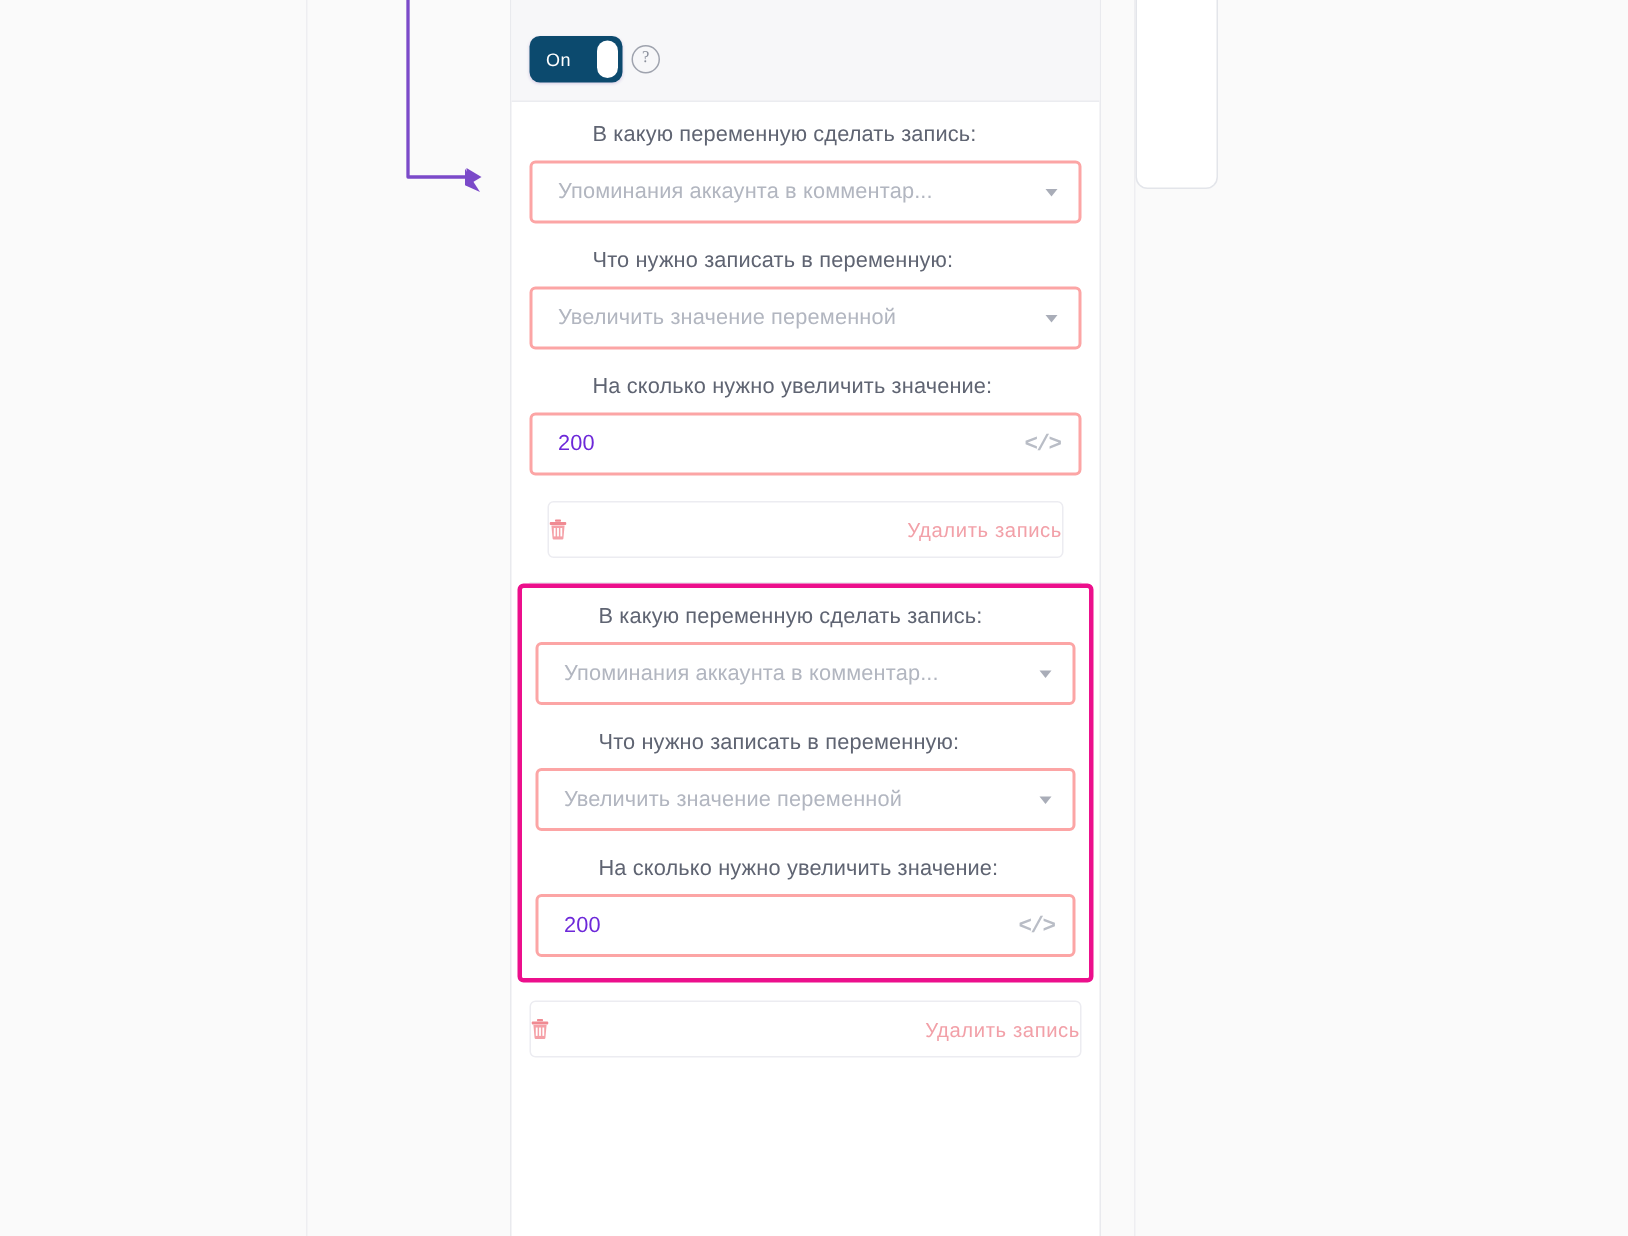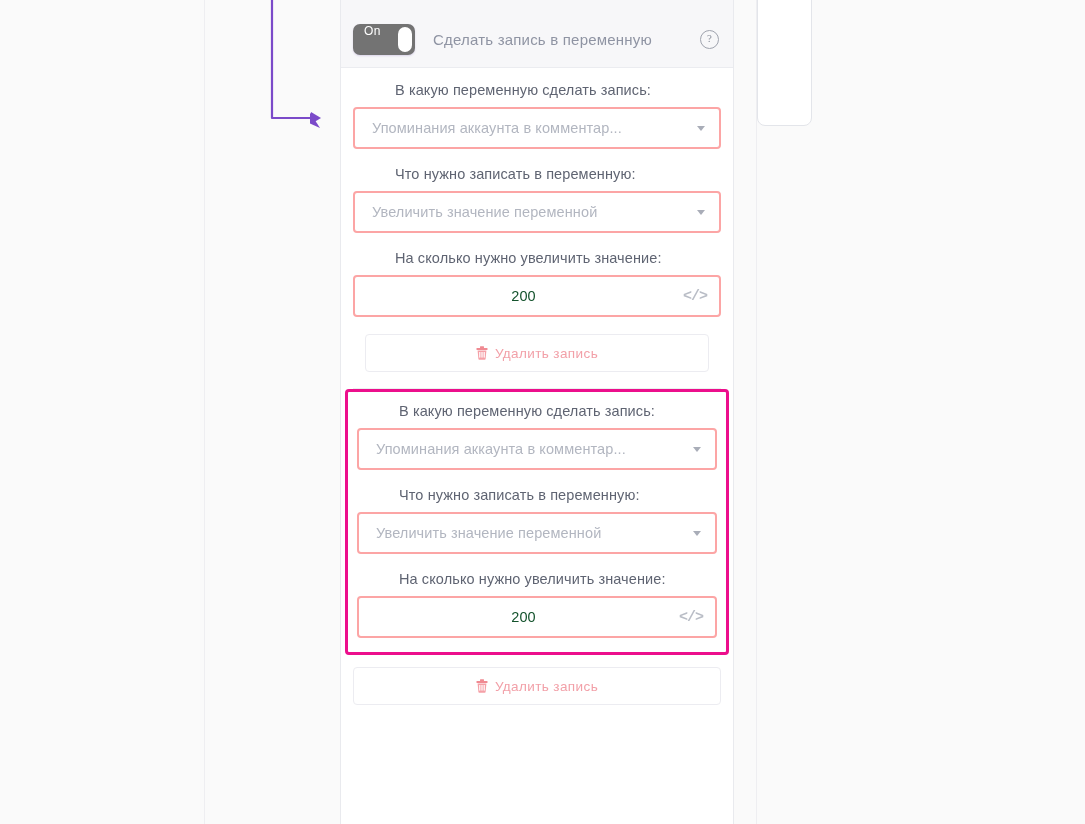--- a/index.html
+++ b/index.html
@@ -81,24 +81,25 @@
   .header-inner {
     display: flex;
     align-items: center;
     width: 100%;
   }
 
   
   .toggle {
     width: 62px;
     height: 31px;
-    background: #737373;
+    background: #0c4a6e;
     border-radius: 7px;
     position: relative;
     display: flex;
+    align-items: center;
     flex: 0 0 auto;
     cursor: pointer;
     box-shadow: 0 1px 2px rgba(90,50,160,0.18);
   }
   .toggle-label {
     color: #ffffff;
     font-size: 12px;
     letter-spacing: .3px;
     margin-left: 11px;
   }
@@ -182,21 +183,21 @@
 
   .control-value {
     flex: 1 1 auto;
     font-size: 14.5px;
     color: #b2b6c0;
     white-space: nowrap;
     overflow: hidden;
     text-overflow: ellipsis;
     letter-spacing: .1px;
   }
-  .control-value.filled { color: #14532d; text-align: center; }
+  .control-value.filled { color: #6d28d9; }
 
   .caret {
     flex: 0 0 auto;
     width: 0;
     height: 0;
     border-left: 4.5px solid transparent;
     border-right: 4.5px solid transparent;
     border-top: 5px solid #a9adb8;
     margin-left: 8px;
     margin-right: 2px;
@@ -215,21 +216,21 @@
 
   
   .delete-btn {
     margin: 16px 12px 0 12px;
     height: 36px;
     border: 1px solid #ececf1;
     border-radius: 4px;
     background: #ffffff;
     display: flex;
     align-items: center;
-    justify-content: center;
+    justify-content: space-between;
     cursor: pointer;
   }
   .delete-btn.tight { margin-top: 12px; }
   .trash-icon {
     margin-right: 7px;
     display: inline-block;
     line-height: 0;
   }
   .delete-text {
     font-size: 13.5px;
@@ -254,21 +255,20 @@
   </svg>
 
   <div id="node-card">
 
     <div class="card-header">
       <div class="header-inner">
         <div class="toggle">
           <span class="toggle-label">On</span>
           <span class="toggle-knob"></span>
         </div>
-        <div class="header-title">Сделать запись в переменную</div>
         <div class="help-icon">?</div>
       </div>
     </div>
 
     <div class="card-body">
 
       <div class="form-group">
 
         <div class="field">
           <div class="field-label">В какую переменную сделать запись:</div>

